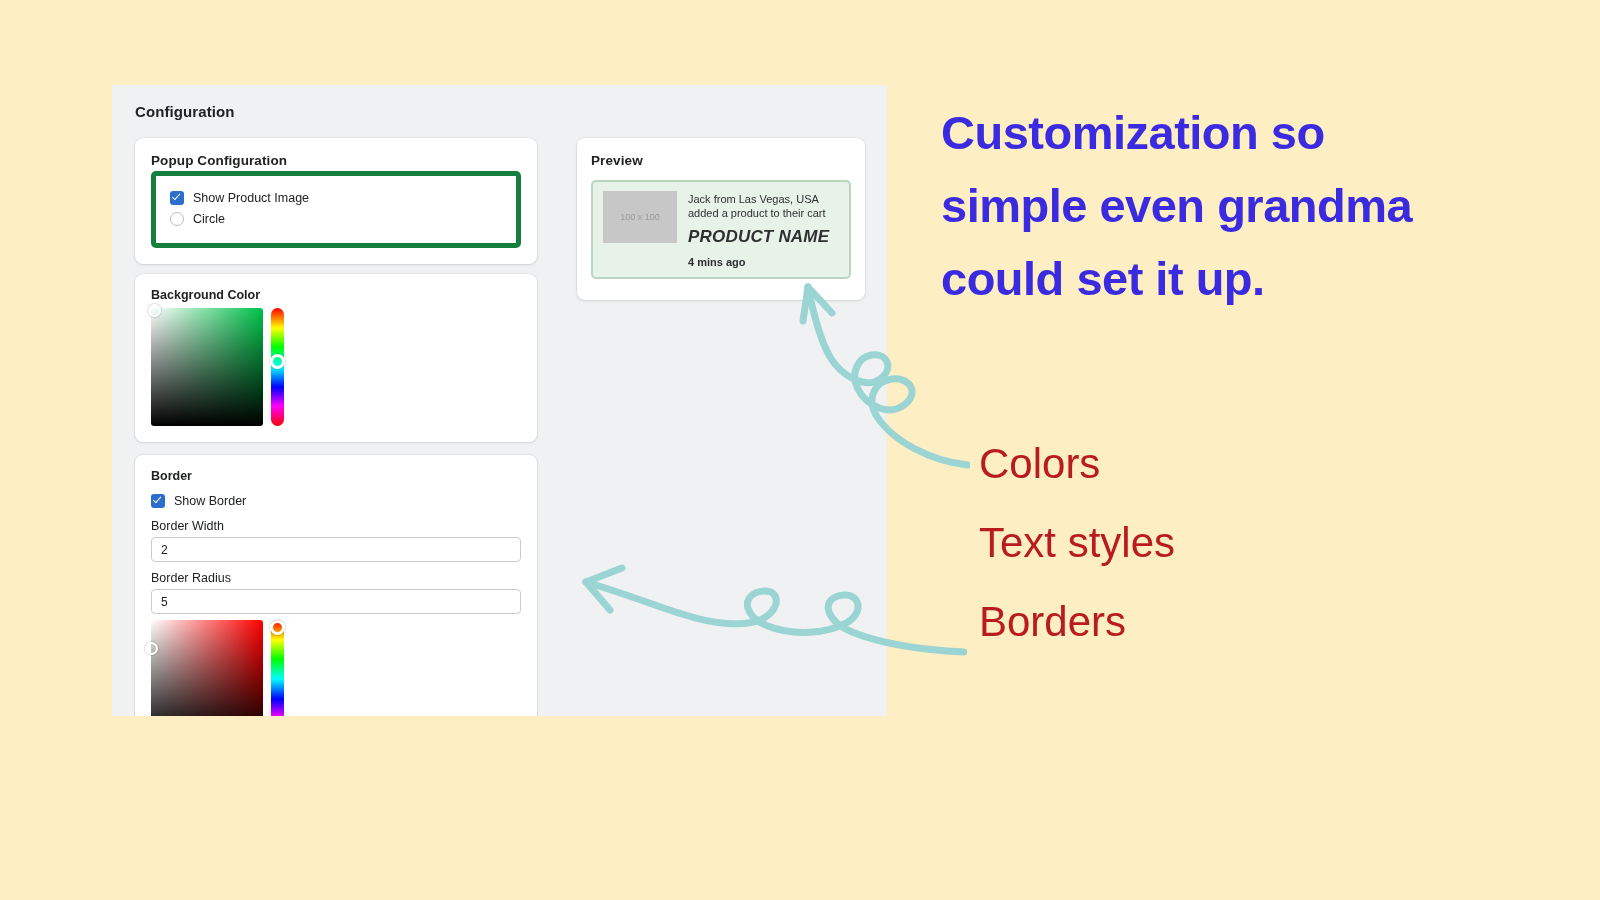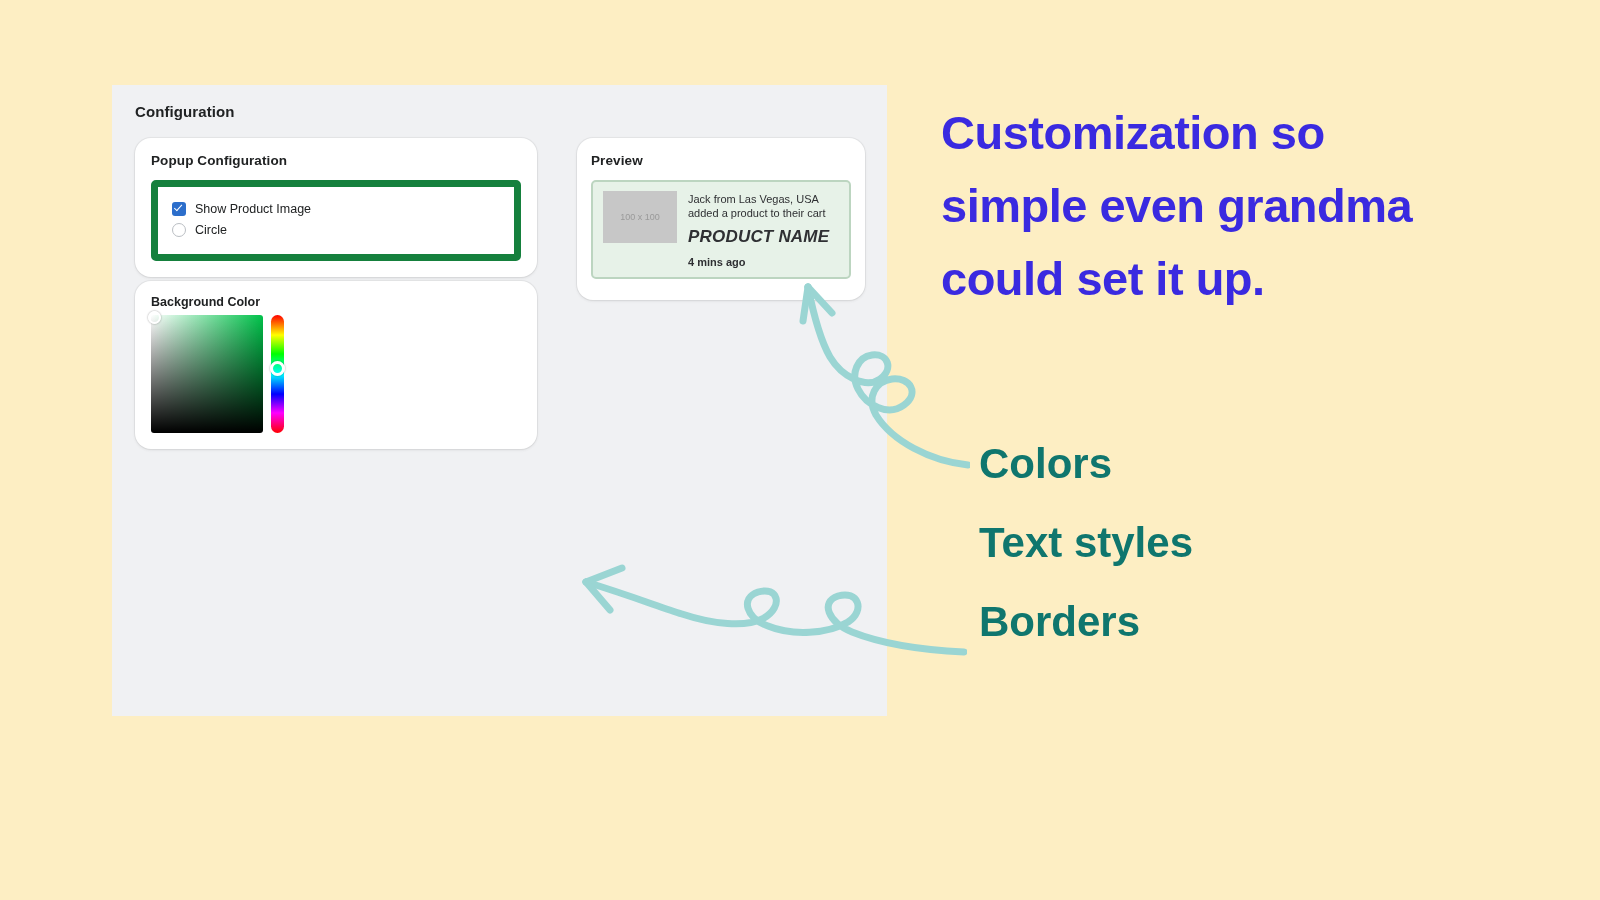--- a/index.html
+++ b/index.html
@@ -44,38 +44,38 @@
   }
   #preview-column {
     position: absolute;
     left: 465px;
     top: 53px;
     width: 288px;
   }
 
   .card {
     background: #ffffff;
-    border-radius: 16px;
+    border-radius: 8px;
     box-shadow: 0 0 0 1px rgba(63,63,68,0.06), 0 1px 3px rgba(63,63,68,0.12);
     box-sizing: border-box;
   }
   .card-title {
     font-size: 13.5px;
     font-weight: bold;
     color: #202223;
     letter-spacing: 0.1px;
   }
 
   
   #popup-config-card {
     padding: 15px 16px 16px 16px;
   }
   .inner-box {
-    margin-top: 12px;
-    border: 7px solid #15803d;
+    margin-top: 3px;
+    border: 5px solid #15803d;
     border-radius: 5px;
     padding: 12px 14px 13px 14px;
   }
 
   .opt-row {
     display: flex;
     align-items: center;
     height: 19px;
     margin-bottom: 2px;
   }
@@ -127,21 +127,21 @@
     left: 50%;
     top: 50%;
     width: 6.4px;
     height: 6.4px;
     border-radius: 50%;
     background: #2c6ecb;
     transform: translate(-50%, -50%);
   }
 
   
-  #bg-color-card { margin-top: 4px; padding: 14px 16px 16px 16px; }
+  #bg-color-card { margin-top: 10px; padding: 14px 16px 16px 16px; }
   #border-card  { margin-top: 13px; padding: 14px 16px 16px 16px; }
 
   .section-label {
     font-size: 12.5px;
     font-weight: bold;
     color: #202223;
   }
   .field-label {
     font-size: 12.5px;
     color: #202223;
@@ -259,23 +259,23 @@
     letter-spacing: -0.5px;
   }
   #feature-list {
     position: absolute;
     left: 979px;
     top: 424px;
     width: 420px;
   }
   .feature-item {
     font-size: 42px;
-    color: #0f766e;
+    color: #b91c1c;
     line-height: 79px;
-    font-weight: bold;
+    font-weight: normal;
   }
 
   
   #arrow-top, #arrow-bottom {
     position: absolute;
     pointer-events: none;
   }
   #arrow-top    { left: 780px; top: 265px; }
   #arrow-bottom { left: 552px; top: 540px; }
 </style>
@@ -313,20 +313,43 @@
       <div class="picker">
         <div class="sat-box" id="bg-sat-box" style="background: linear-gradient(to top, rgb(0, 0, 0), rgba(0, 0, 0, 0)), linear-gradient(to right, rgb(255, 255, 255), rgb(0, 194, 74));">
           <div class="sat-handle" id="bg-sat-handle" style="left: calc(3% - 6.5px); top: calc(2% - 6.5px); background: transparent;"></div>
         </div>
         <div class="hue-bar" id="bg-hue-bar" style="left: 120px;">
           <div class="hue-handle" id="bg-hue-handle" style="left: -1px; top: calc(42% - 4px); background: transparent;"></div>
         </div>
       </div>
     </div>
 
+    <div class="card" id="border-card">
+      <div class="section-label">Border</div>
+
+      <div class="opt-row" style="margin-top:8px">
+        <span class="cb"></span>
+        <span class="opt-label">Show Border</span>
+      </div>
+
+      <div class="field-label">Border Width</div>
+      <input class="text-input" id="border-width-input" value="2" style="">
+
+      <div class="field-label">Border Radius</div>
+      <input class="text-input" id="border-radius-input" value="5" style="">
+
+      <div class="picker">
+        <div class="sat-box" id="bd-sat-box" style="background: linear-gradient(to top, rgb(0, 0, 0), rgba(0, 0, 0, 0)), linear-gradient(to right, rgb(255, 255, 255), rgb(255, 0, 0));">
+          <div class="sat-handle" id="bd-sat-handle" style="left: calc(0% - 6.5px); top: calc(24% - 6.5px); background: transparent;"></div>
+        </div>
+        <div class="hue-bar" id="bd-hue-bar" style="left: 120px;">
+          <div class="hue-handle" id="bd-hue-handle" style="left: -1px; top: calc(3% - 4px); background: transparent;"></div>
+        </div>
+      </div>
+    </div>
 
   </div>
 
   <div id="preview-column">
     <div class="card" id="preview-card">
       <div class="card-title">Preview</div>
 
       <div id="popup-preview">
         <div id="product-thumb">100 x 100</div>
         <div id="popup-text">

